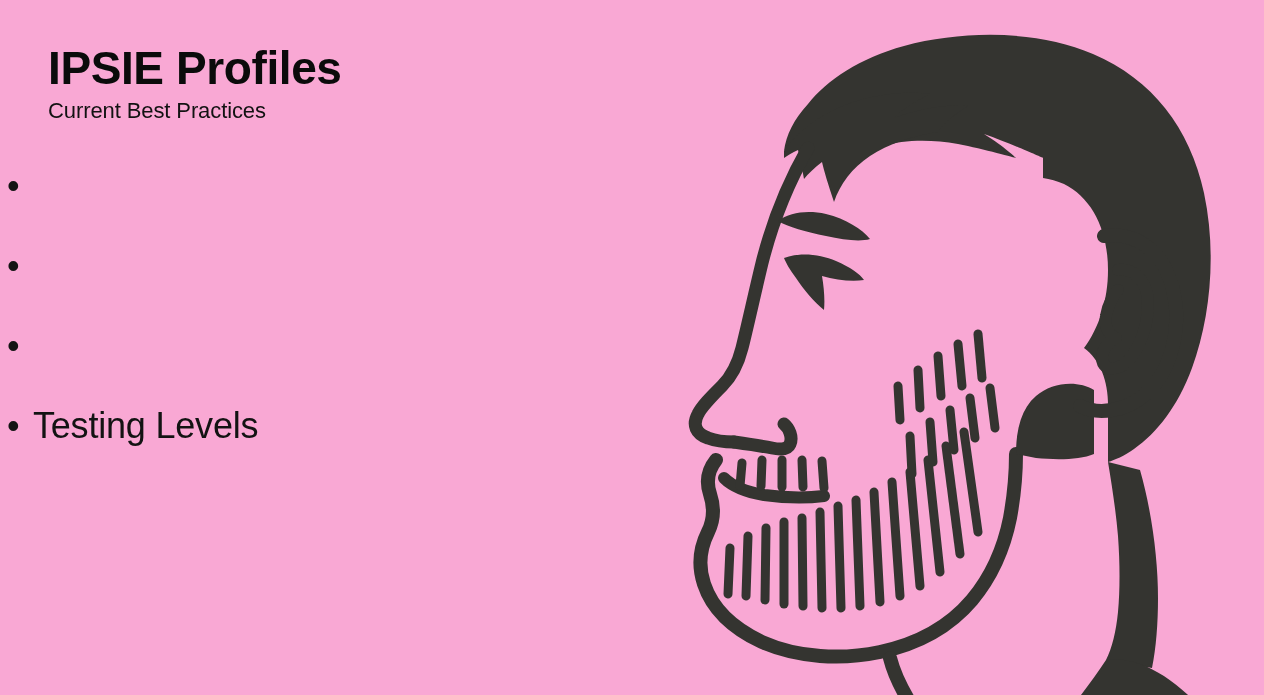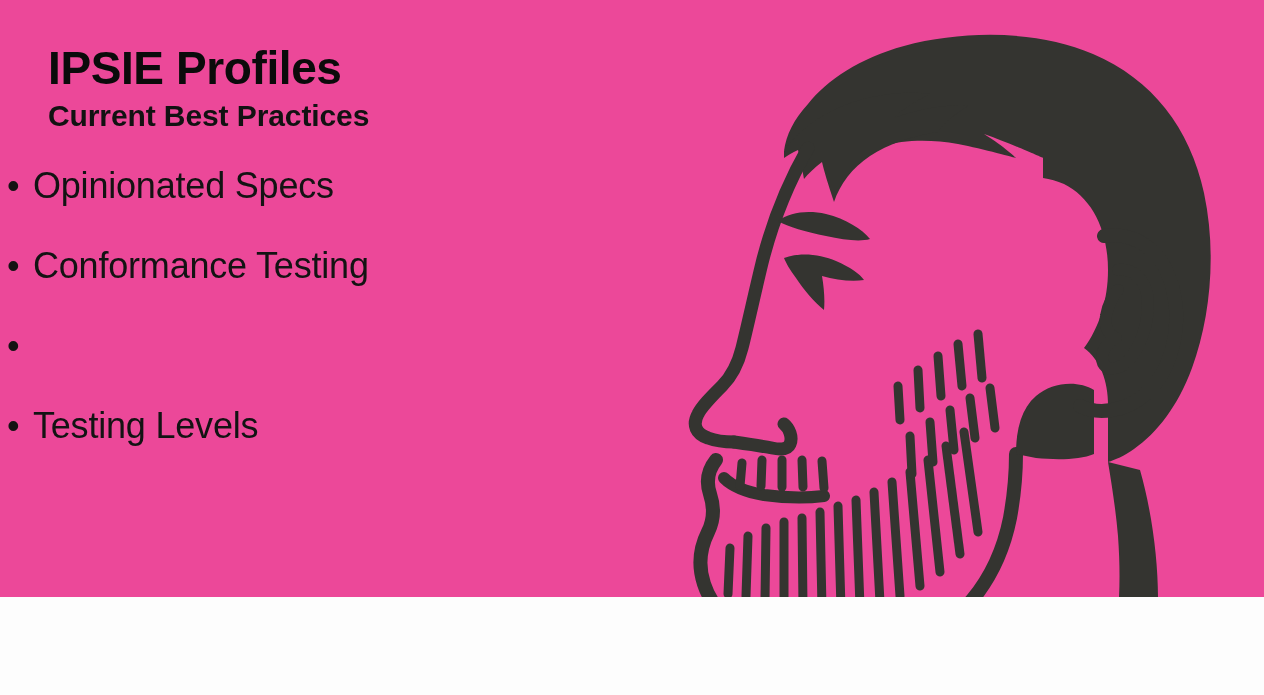--- a/index.html
+++ b/index.html
@@ -10,44 +10,44 @@
   body {
     width: 1264px;
     height: 695px;
     background: #fdfdfd;
     font-family: "Liberation Sans", sans-serif;
     overflow: hidden;
   }
   .slide {
     position: relative;
     width: 1264px;
-    height: 597px;
-    background: #ec4899;
+    height: 695px;
+    background: #f9a8d4;
     overflow: hidden;
   }
 
   
   .text-col {
     position: absolute;
     left: 48px;
     top: 44px;
     width: 560px;
   }
   .slide-title {
     font-size: 46px;
     font-weight: bold;
     line-height: 1.06;
     color: #0b0b0b;
     letter-spacing: -0.4px;
     margin: 0;
     white-space: nowrap;
   }
   .slide-subtitle {
-    font-size: 30px;
-    font-weight: bold;
+    font-size: 22px;
+    font-weight: normal;
     line-height: 1.1;
     color: #121212;
     letter-spacing: -0.1px;
     margin: 6px 0 16px 0;
     white-space: nowrap;
   }
 
   .bullet-list {
     list-style: none;
     margin: 0;
@@ -100,25 +100,23 @@
 <div class="slide">
 
   <div class="text-col">
     <h1 class="slide-title">IPSIE Profiles</h1>
     <h2 class="slide-subtitle">Current Best Practices</h2>
   </div>
 
   <ul class="bullet-list">
     <li class="bullet-item">
       <span class="bullet-marker">•</span>
-      <span class="bullet-text">Opinionated Specs</span>
     </li>
     <li class="bullet-item">
       <span class="bullet-marker">•</span>
-      <span class="bullet-text">Conformance Testing</span>
     </li>
     <li class="bullet-item">
       <span class="bullet-marker">•</span>
     </li>
     <li class="bullet-item">
       <span class="bullet-marker">•</span>
       <span class="bullet-text">Testing Levels</span>
     </li>
   </ul>
 

